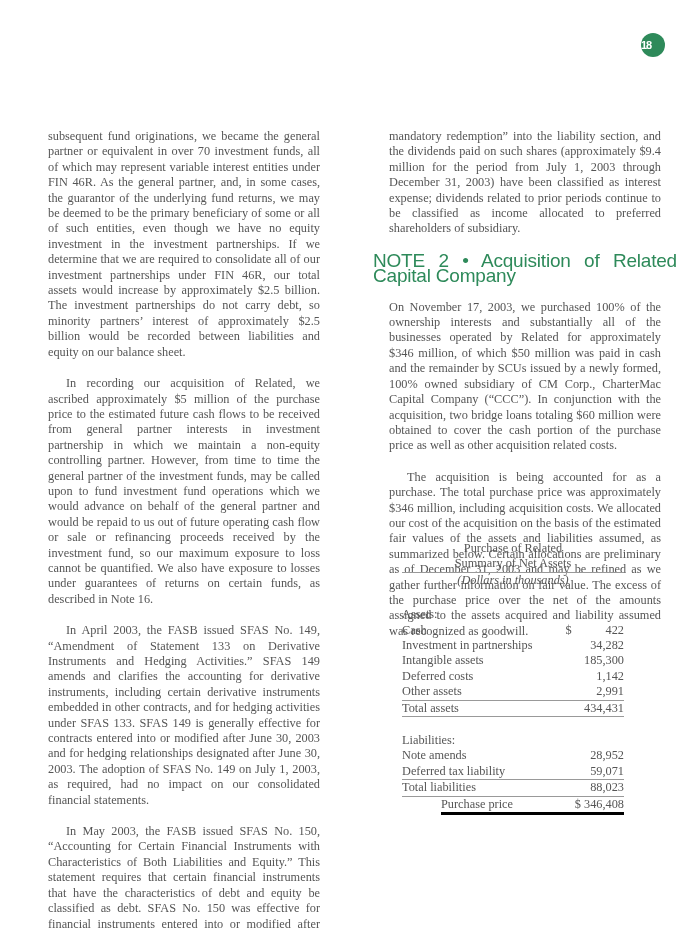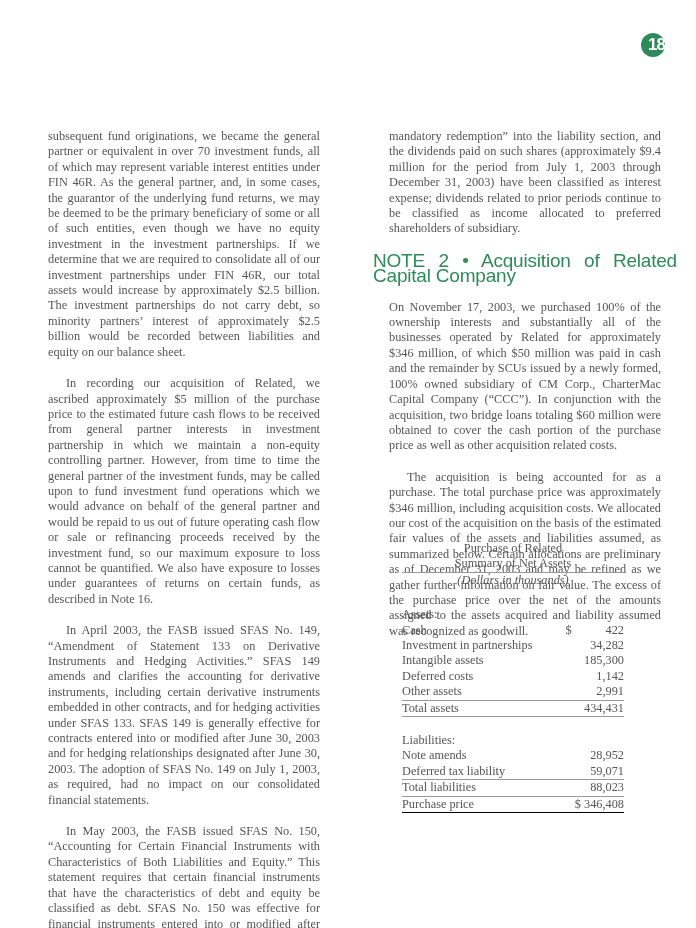--- a/index.html
+++ b/index.html
@@ -1,39 +1,39 @@
 <!DOCTYPE html>
 <html><head>
 <meta charset="utf-8">
 <style>
   html, body { margin: 0; padding: 0; background: #ffffff; }
   body { width: 696px; height: 928px; position: relative; overflow: hidden;
          font-family: "Liberation Serif", serif; color: #555555; }
   .page-badge { position: absolute; left: 641px; top: 33px; width: 24px; height: 24px;
                 border-radius: 50%; background: #2e8a5a; color: #ffffff;
                 font-family: "Liberation Sans", sans-serif; font-weight: bold;
-                font-size: 17px; line-height: 24px; text-align: right; letter-spacing: -1px; }
+                font-size: 11px; line-height: 24px; text-align: left; letter-spacing: -1px; }
   .col { position: absolute; top: 113px; font-size: 12.3px; line-height: 15.4px;
          text-align: justify; }
   .col-left { left: 32px; width: 304px; }
   .col-right { left: 373px; width: 304px; }
   .col p { margin: 16px; }
   .col p.indent { text-indent: 18px; }
   .note-heading { font-family: "Liberation Sans", sans-serif; color: #2e8a5a;
                   font-size: 19px; margin: 15px 0 14px 0; letter-spacing: -0.2px; }
   .summary { position: absolute; left: 402px; top: 541px; width: 222px;
              font-size: 12.3px; line-height: 15.4px; color: #555555; }
   .summary .title { text-align: center; }
   .summary .title-line2 { text-align: center; border-bottom: 1px solid #999; }
   .summary .subtitle { text-align: center; font-style: italic; margin-bottom: 19px; }
   .row { display: flex; justify-content: space-between; height: 15.4px; }
   .row .amt { text-align: right; display: flex; }
   .row .cur { width: 40px; text-align: left; }
   .row.total { border-top: 1px solid #999; border-bottom: 1px solid #999; }
-  .row.last { border-bottom: 1px solid #000000; }
+  .row.last { border-bottom: 3px solid #000000; margin-left: 39px; }
   .spacer { height: 16px; }
 </style>
 </head>
 <body>
 
 <div class="page-badge">18</div>
 
 <div class="col col-left">
   <p>subsequent fund originations, we became the general partner or equivalent in over 70 investment funds, all of which may represent variable interest entities under FIN 46R. As the general partner, and, in some cases, the guarantor of the underlying fund returns, we may be deemed to be the primary beneficiary of some or all of such entities, even though we have no equity investment in the investment partnerships. If we determine that we are required to consolidate all of our investment partnerships under FIN 46R, our total assets would increase by approximately $2.5 billion. The investment partnerships do not carry debt, so minority partners’ interest of approximately $2.5 billion would be recorded between liabilities and equity on our balance sheet.</p>
   <p class="indent">In recording our acquisition of Related, we ascribed approximately $5 million of the purchase price to the estimated future cash flows to be received from general partner interests in investment partnership in which we maintain a non-equity controlling partner. However, from time to time the general partner of the investment funds, may be called upon to fund investment fund operations which we would advance on behalf of the general partner and would be repaid to us out of future operating cash flow or sale or refinancing proceeds received by the investment fund, so our maximum exposure to loss cannot be quantified. We also have exposure to losses under guarantees of returns on certain funds, as described in Note 16.</p>

